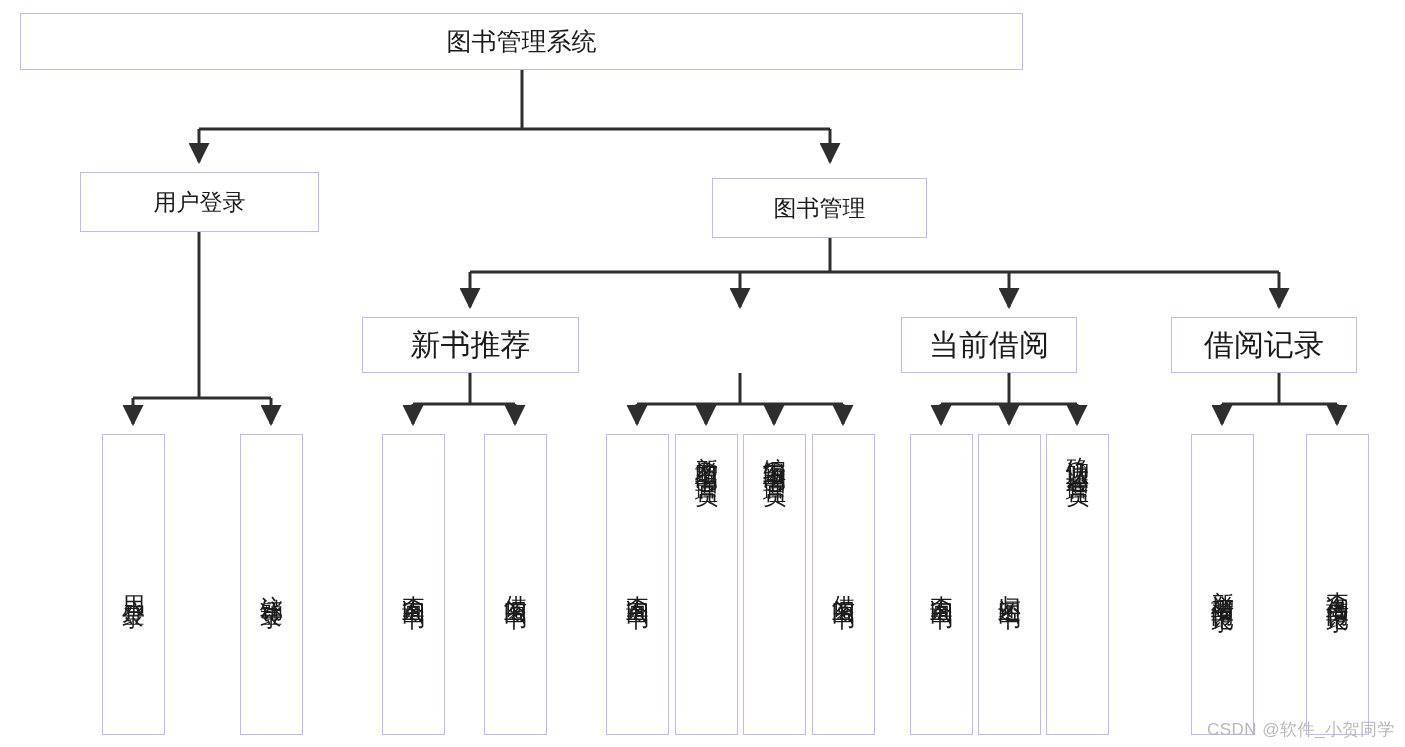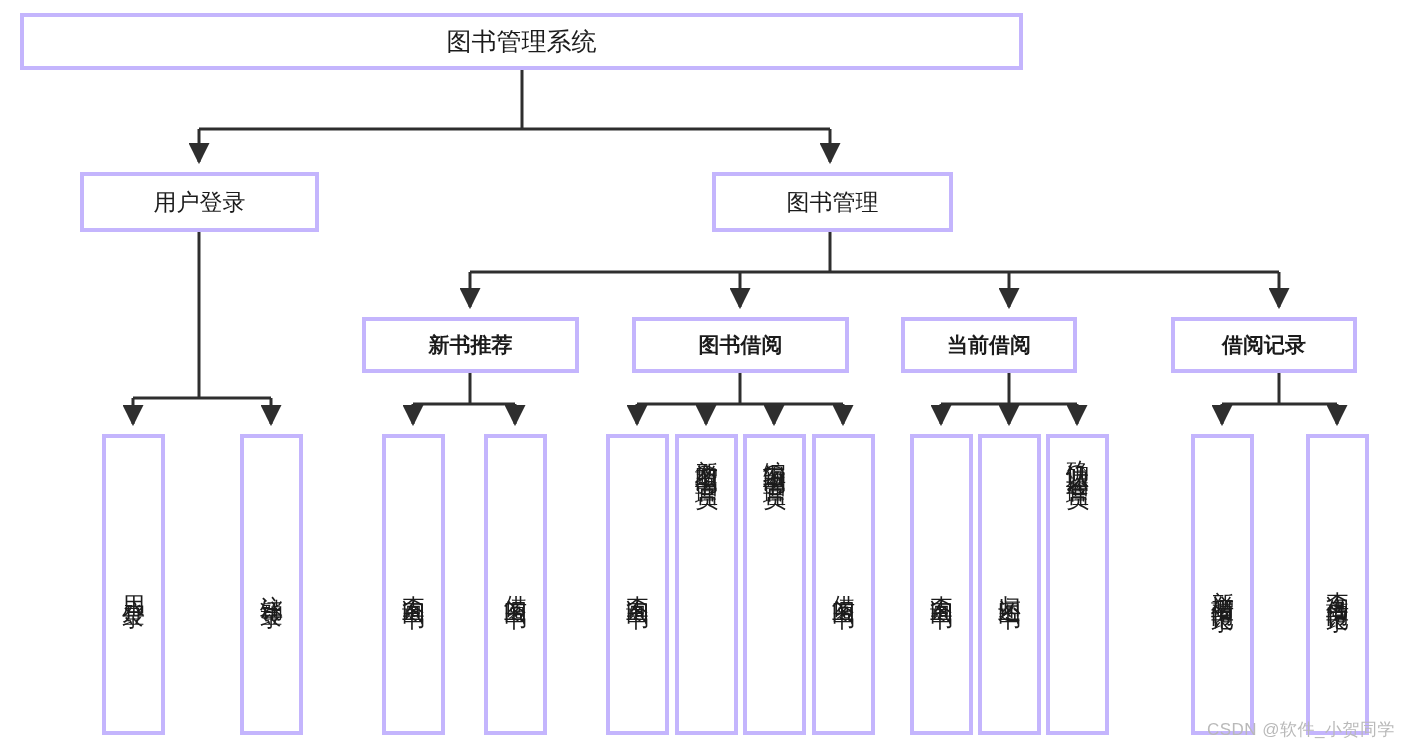--- a/index.html
+++ b/index.html
@@ -20,21 +20,21 @@
     left: 0;
     top: 0;
     width: 1405px;
     height: 747px;
     pointer-events: none;
   }
   .node {
     position: absolute;
     box-sizing: border-box;
     background: #ffffff;
-    border: 4px solid #c4b5fd;
+    border: 1px solid #c4b5fd;
     display: flex;
     align-items: center;
     justify-content: center;
     color: #1b1b1b;
   }
   .node .lbl {
     display: block;
     text-align: center;
     line-height: 1.05;
   }
@@ -47,22 +47,21 @@
     font-size: 25px;
   }
   
   .n-l1 {
     height: 60px;
     font-size: 23px;
   }
   
   .n-l2 {
     height: 56px;
-    font-size: 21px;
-    font-weight: bold;
+    font-size: 30px;
   }
   
   .n-leaf {
     top: 434px;
     height: 301px;
     font-size: 23px;
     align-items: flex-start;
     justify-content: center;
     padding-top: 0;
   }
@@ -149,30 +148,27 @@
     </g>
   </svg>
 
   <div class="node n-root">
     <span class="lbl">图书管理系统</span>
   </div>
 
   <div class="node n-l1" style="left:80px; top:172px; width:239px;">
     <span class="lbl">用户登录</span>
   </div>
-  <div class="node n-l1" style="left:712px; top:172px; width:241px;justify-content:center;">
+  <div class="node n-l1" style="left:712px; top:178px; width:215px;justify-content:center;">
     <span class="lbl">图书管理</span>
   </div>
 
   <div class="node n-l2" style="left:362px; top:317px; width:217px;">
     <span class="lbl">新书推荐</span>
   </div>
-  <div class="node n-l2" style="left:632px; top:317px; width:217px;">
-    <span class="lbl">图书借阅</span>
-  </div>
   <div class="node n-l2" style="left:901px; top:317px; width:176px;">
     <span class="lbl">当前借阅</span>
   </div>
   <div class="node n-l2" style="left:1171px; top:317px; width:186px;">
     <span class="lbl">借阅记录</span>
   </div>
 
   <div class="node n-leaf mid" style="left:102px; width:63px;">
     <span class="lbl">用户登录</span>
   </div>

